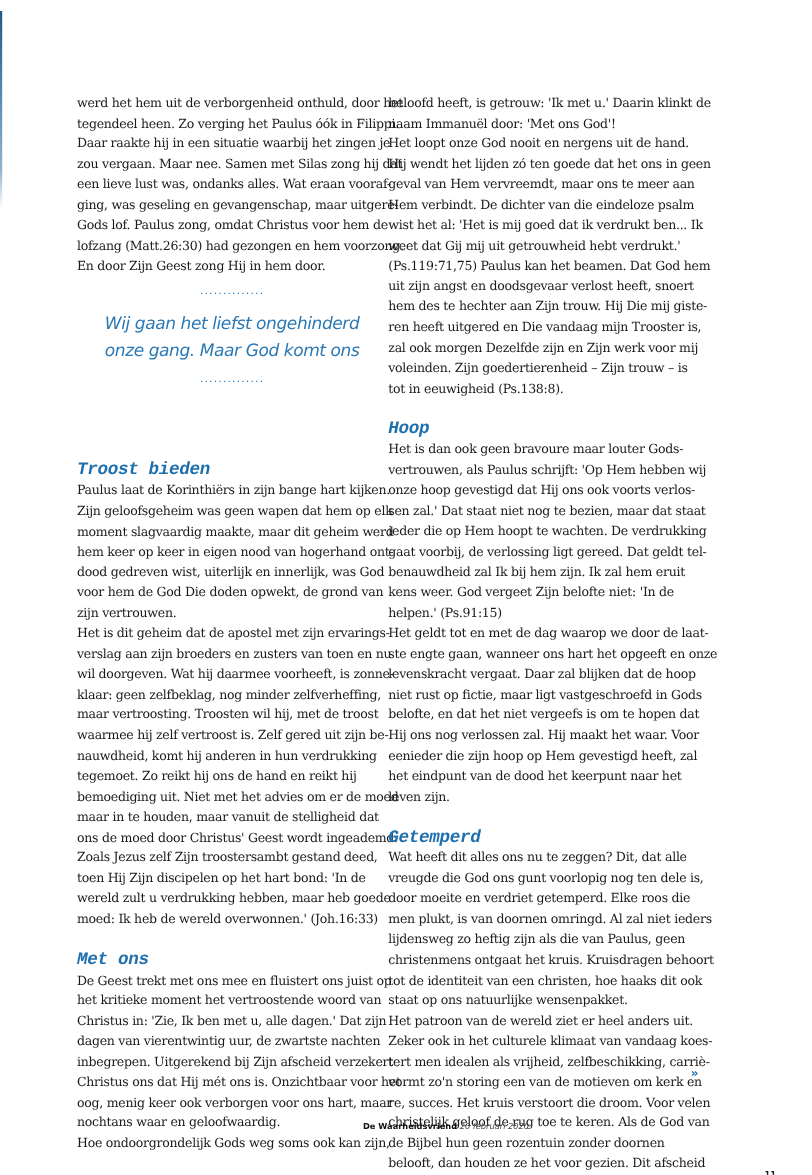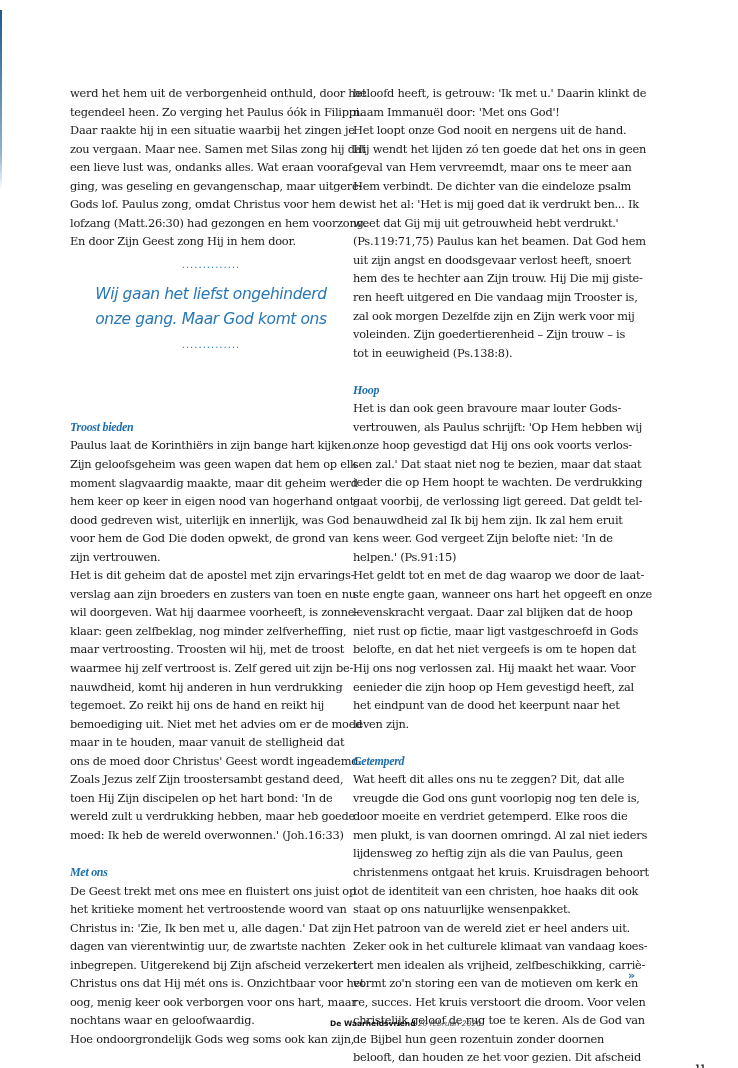--- a/index.html
+++ b/index.html
@@ -11,22 +11,22 @@
   .col {
     position: absolute; top: 84px; width: 282px;
     font-family: "DejaVu Serif", serif;
     font-size: 11.4px; line-height: 18.55px; color: #1a1a1a;
     letter-spacing: -0.25px;
   }
   .col-left { left: 70px; }
   .col-right { left: 353px; width: 290px; }
   .line { display: block; white-space: nowrap; }
   .heading {
-    font-family: Liberation Serif, serif; font-style: italic; font-weight: bold;
-    color: #1d6fae; font-size: 12px; line-height: 18.55px; letter-spacing: -0.3px;
+    font-family: Liberation Mono, monospace; font-style: italic; font-weight: bold;
+    color: #1d6fae; font-size: 16px; line-height: 18.55px; letter-spacing: -0.3px;
     display: block;
   }
   .gap { display: block; height: 18.55px; }
   .pull {
     position: absolute; left: 70px; width: 282px; top: 258px; text-align: center;
     font-family: "DejaVu Sans", sans-serif; font-style: italic;
     color: #2a78b4; font-size: 15.5px; line-height: 25px; letter-spacing: -0.4px;
   }
   .pull .dots {
     display: block; color: #2a78b4; font-size: 10px; letter-spacing: 1px; line-height: 14px;

